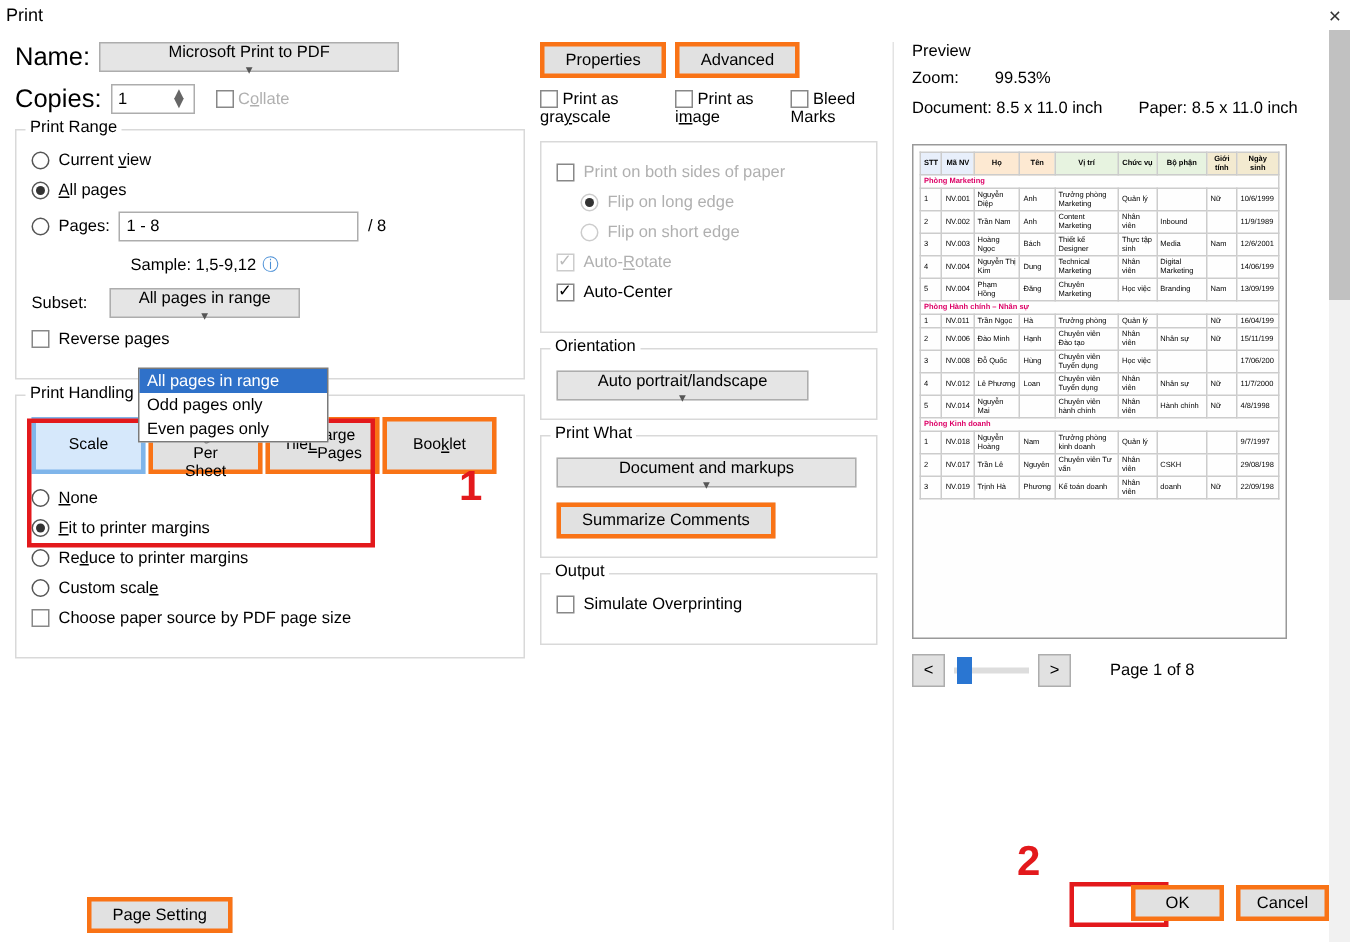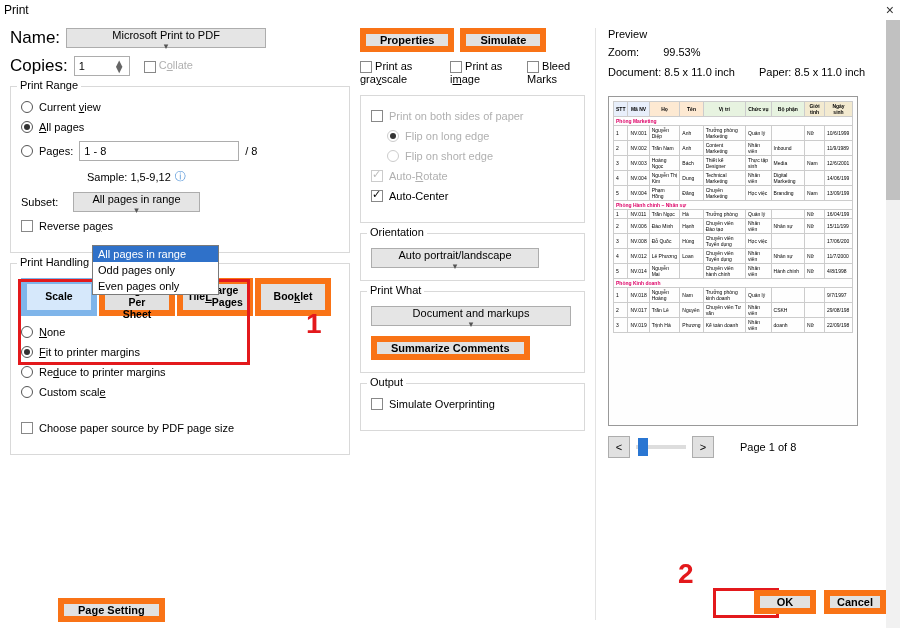--- a/index.html
+++ b/index.html
@@ -13,21 +13,21 @@
 .left-col { width: 340px; position: relative; }
 .mid-col { width: 225px; position: relative; }
 .right-col { flex: 1; border-left: 1px solid #e3e3e3; padding-left: 12px; position: relative; }
 fieldset legend, .group-title { position: absolute; top: -8px; left: 6px; background: #fff; padding: 0 3px; font-size: 11px; }
 .group { border: 1px solid #d9d9d9; padding: 14px 10px 12px; margin-top: 10px; position: relative; }
 
 label { font-size: 17px; }
 .row { display: flex; align-items: center; gap: 6px; margin-bottom: 8px; }
 .select { border: 1px solid #adadad; background: #e5e5e5; height: 20px; padding: 0 4px; display: flex; align-items: center; justify-content: space-between; cursor: pointer; flex-direction: column; }
 .select .caret { font-size: 9px; color: #555; }
-.btn { border: 6px solid #f97316; background: #e1e1e1; height: 24px; padding: 0 14px; cursor: pointer; display: inline-flex; align-items: center; justify-content: center; font-weight: bold; }
+.btn { border: 3px solid #f97316; background: #e1e1e1; height: 24px; padding: 0 14px; cursor: pointer; display: inline-flex; align-items: center; justify-content: center; }
 .btn-scale { background: #d6e8fb; border-color: #7fb5ea; }
 .spin { border: 1px solid #adadad; width: 56px; height: 20px; display: flex; align-items: center; padding: 0 4px; }
 .spin .arrows { margin-left: auto; display: flex; flex-direction: column; font-size: 6px; line-height: 6px; color: #666; }
 .chk { width: 12px; height: 12px; border: 1px solid #888; display: inline-block; vertical-align: middle; position: relative; }
 .chk.checked::after { content: "✓"; position: absolute; top: -3px; left: 0; font-size: 11px; }
 .radio { width: 12px; height: 12px; border: 1px solid #555; border-radius: 50%; display: inline-block; vertical-align: middle; position: relative; }
 .radio.checked::after { content: ""; position: absolute; width: 6px; height: 6px; background: #333; border-radius: 50%; top: 2px; left: 2px; }
 .muted { color: #b0b0b0; }
 .textin { border: 1px solid #adadad; height: 20px; padding: 0 4px; }
 
@@ -147,34 +147,34 @@
           <span><u>F</u>it to printer margins</span>
         </div>
       <div class="row">
           <span class="radio"></span> 
           <span>Re<u>d</u>uce to printer margins</span>
         </div>
       <div class="row">
           <span class="radio"></span> 
           <span>Custom scal<u>e</u></span>
         </div>
-      <div class="row" style="margin-top:24px">
+      <div class="row" style="margin-top:8px">
           <span class="chk"></span> 
           <span>Choose paper source by PDF page size</span>
         </div>
     </div>
 
     <div class="annot-box" style="left:8px; top:251px; width:232px; height:86px;"></div>
     <div class="annot-num" style="left:296px; top:280px;">1</div>
   </div>
 
   <div class="mid-col">
     <div class="row" style="margin-top:0">
       <div class="btn">Properties</div>
-      <div class="btn">Simulate</div>
+      <div class="btn">Advanced</div>
     </div>
     <div class="row">
       <span><span class="chk"></span> <span>Print as gra<u>y</u>scale</span></span>
       <span style="margin-left:6px"><span class="chk"></span> <span>Print as i<u>m</u>age</span></span>
       <span style="margin-left:6px"><span class="chk"></span> <span>Bleed Marks</span></span>
     </div>
 
     <div class="group">
       <div class="row muted">
           <span class="chk"></span> 

